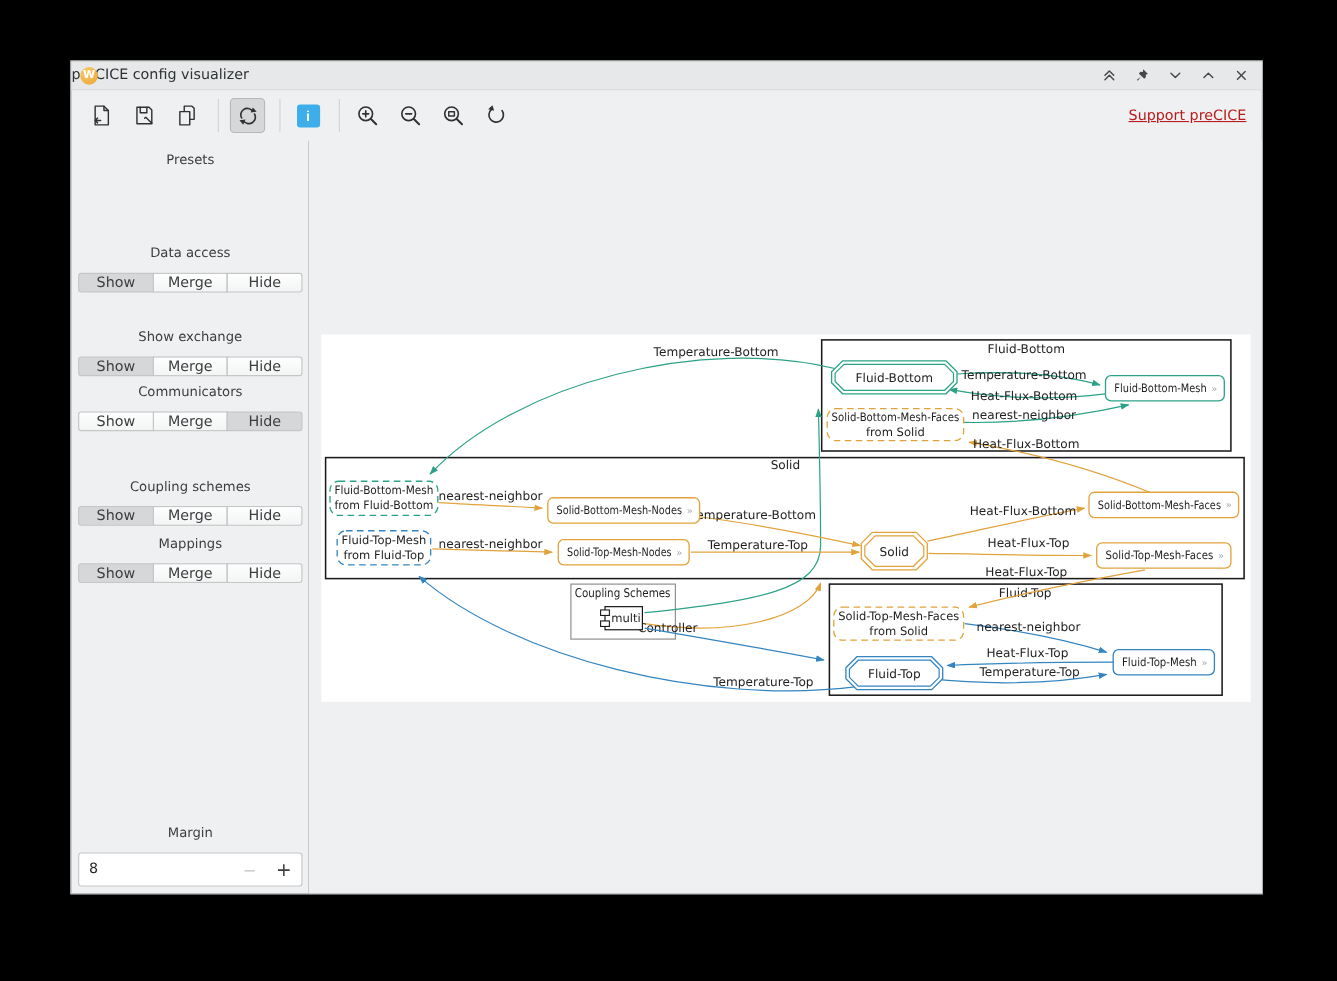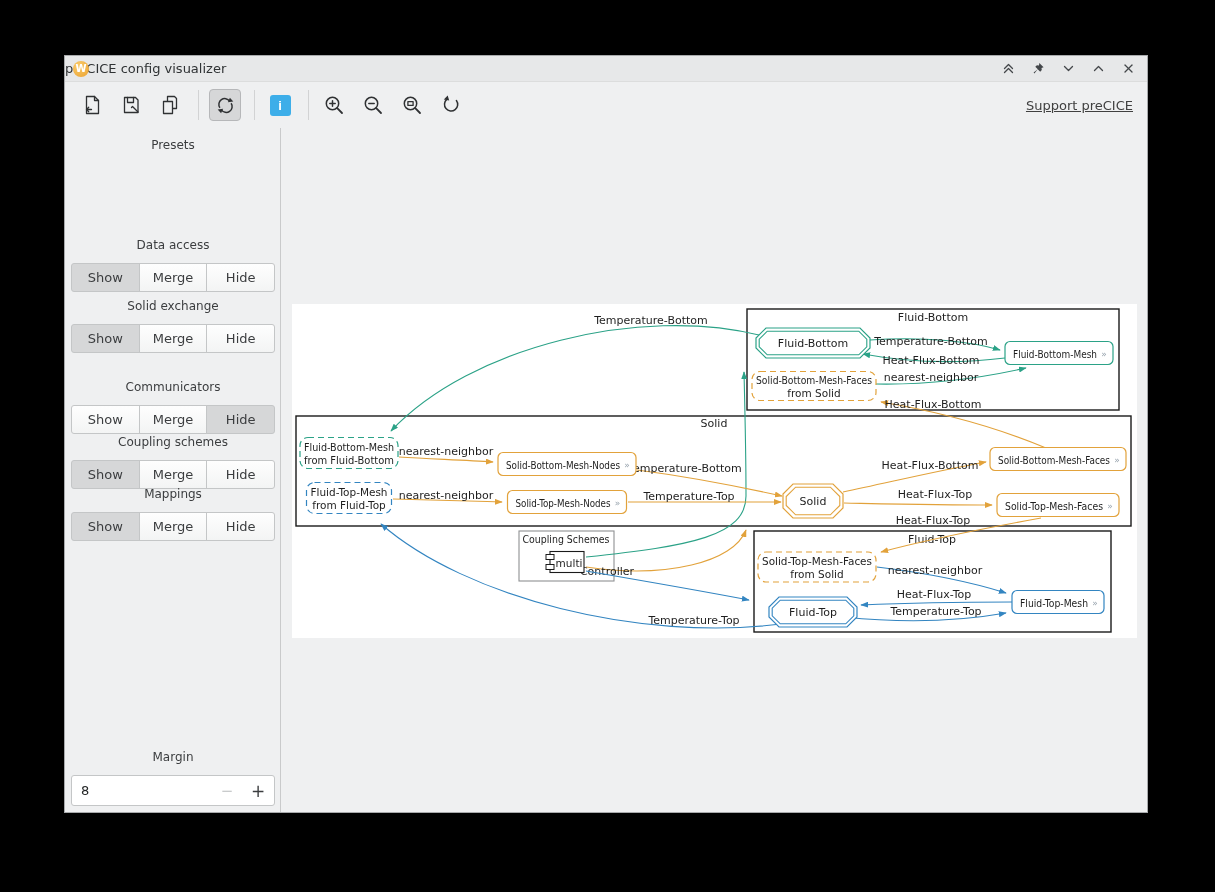--- a/index.html
+++ b/index.html
@@ -8,29 +8,29 @@
 .titlebar{flex:0 0 26px;height:26px;background:#e7e8e9;border-bottom:1px solid #dcdddd;display:flex;align-items:center;position:relative}
 .app-icon{width:16px;height:16px;border-radius:50%;background:radial-gradient(circle at 35% 30%,#f8cb6d,#eca22e);color:#fff;font-size:10px;font-weight:bold;display:flex;align-items:center;justify-content:center;margin-left:8px;z-index:1}
 .tb-title{position:absolute;left:0;right:0;text-align:left;font-size:13px;color:#2f3234}
 .tb-btns{margin-left:auto;display:flex;align-items:center;gap:16px;padding-right:12px;z-index:1}
 .tb-btn{background:none;border:none;width:14px;height:14px;display:flex;align-items:center;justify-content:center;padding:0}
 .toolbar{flex:0 0 46px;height:46px;display:flex;align-items:center;padding:0 12px}
 .tbtn{width:30px;height:30px;border:1px solid transparent;background:none;display:flex;align-items:center;justify-content:center;margin-right:9px;padding:0}
 .tbtn.pressed{background:#d6d7d8;border:1px solid #b6b7b9;border-radius:4px;width:32px;height:32px}
 .tsep{width:1px;height:30px;background:#d2d3d4;margin:0 10px 0 4px}
 .info-btn{width:21px;height:21px;border-radius:3px;background:#3daee9;color:#fff;font-size:13px;font-weight:bold;display:flex;align-items:center;justify-content:center}
-.support{margin-left:auto;font-size:13px;color:#404040;text-decoration:underline;padding-right:2px}
+.support{margin-left:auto;font-size:13px;color:#b91c1c;text-decoration:underline;padding-right:2px}
 .content{flex:1;display:flex;min-height:0}
 .sidebar{flex:0 0 216px;width:216px;border-right:1px solid #c9cacb;position:relative}
 .side-group{position:absolute;left:6px;width:204px}
-.g0{top:10px}.g1{top:110px}.g2{top:171px}.g3{top:252px}.g4{top:307px}.g5{top:359px}
+.g0{top:10px}.g1{top:95px}.g2{top:171px}.g3{top:221px}.g4{top:307px}.g5{top:359px}
 .margin-group{top:622px}
 .side-heading{text-align:center;font-size:12px;color:#3b3d3f;height:17px;margin-bottom:8px}
 .seg{display:flex}
-.seg-btn{flex:1;height:29px;background:linear-gradient(#fefefe,#f3f4f4);border:1px solid #c4c6c7;font-size:13px;color:#3b3d3f;margin-left:-1px;font-family:inherit;padding:0}
+.seg-btn{flex:1;height:18px;background:linear-gradient(#fefefe,#f3f4f4);border:1px solid #c4c6c7;font-size:13px;color:#3b3d3f;margin-left:-1px;font-family:inherit;padding:0}
 .g0 .seg-btn{height:30px}
 .seg-btn:first-child{margin-left:0;border-radius:3px 0 0 3px}
 .seg-btn:last-child{border-radius:0 3px 3px 0}
 .seg-btn.active{background:#d6d7d8}
 .spin{height:31px;background:#fff;border:1px solid #c4c6c7;border-radius:3px;display:flex;align-items:center}
 .spin-val{flex:1;padding-left:9px;font-size:13px;color:#232526}
 .spin-dec{width:30px;text-align:center;color:#c7c9ca;font-size:15px}
 .spin-inc{width:32px;text-align:center;color:#3b3d3f;font-size:17px}
 .main{flex:1;position:relative;background:#eff0f1}
 .canvas{position:absolute;left:11px;top:176px;width:845px;height:334px;background:#fff}
@@ -159,21 +159,21 @@
         </div>
         <div class="side-group g1">
           <div class="side-heading">Data access</div>
           <div class="seg">
             <button class="seg-btn active">Show</button>
             <button class="seg-btn">Merge</button>
             <button class="seg-btn">Hide</button>
           </div>
         </div>
         <div class="side-group g2">
-          <div class="side-heading">Solid exchange</div>
+          <div class="side-heading">Show exchange</div>
           <div class="seg">
             <button class="seg-btn active">Show</button>
             <button class="seg-btn">Merge</button>
             <button class="seg-btn">Hide</button>
           </div>
         </div>
         <div class="side-group g3">
           <div class="side-heading">Communicators</div>
           <div class="seg">
             <button class="seg-btn">Show</button>

